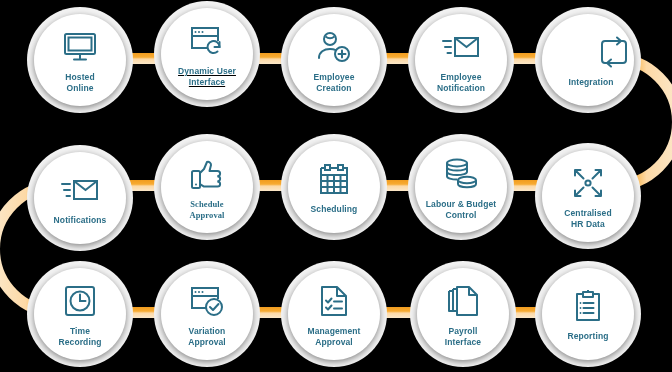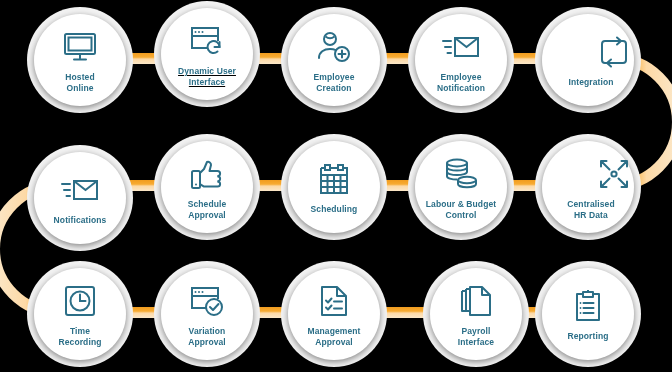--- a/index.html
+++ b/index.html
@@ -166,21 +166,21 @@
           <g fill="none" stroke="#2b6e87" stroke-width="2" stroke-linecap="round">
         <path d="M13 5h23v18H13z"></path>
             <path d="M13 5l11.5 9L36 5"></path>
         <path d="M1 8h8M3 14h6M5.5 20h3.5"></path>
           </g>
         </svg>
     </span>
     <span class="label">Notifications</span>
   </div>
 
-  <div class="node" style="left:161px;top:141px;">
+  <div class="node" style="left:161px;top:141px;font-family:Liberation Serif, serif;">
     <span class="icon">
       <svg width="34" height="32" viewBox="0 0 34 32">
           <g fill="none" stroke="#2b6e87" stroke-width="2" stroke-linejoin="round">
         <rect x="2" y="13" width="8" height="17" rx="1.5"></rect>
         <circle cx="6" cy="26.5" r="1" fill="#2b6e87" stroke="none"></circle>
         <path d="M10 15l4-4 3-7a3 3 0 0 1 4 3l-1.5 6h8a2.6 2.6 0 0 1 0 5.2"></path>
         <path d="M27.5 18.2a2.6 2.6 0 0 1 0 5.2"></path>
         <path d="M27.5 23.4a2.6 2.6 0 0 1 0 5.2H14l-4-2.5"></path>
           </g>
         </svg>
@@ -214,21 +214,21 @@
             <rect x="20" y="2" width="5" height="5"></rect>
         <path d="M3 5h4M12 5h8M25 5h4v25H3V5"></path>
             <path d="M3 12h26"></path>
         <path d="M3 18h26M3 24h26M9.5 12v18M16 12v18M22.5 12v18"></path>
           </g>
         </svg>
     </span>
     <span class="label">Scheduling</span>
   </div>
 
-  <div class="node" style="left:542px;top:141px;align-items:flex-end;">
+  <div class="node" style="left:542px;top:150px;">
     <span class="icon">
       <svg width="32" height="32" viewBox="0 0 32 32">
           <g fill="none" stroke="#2b6e87" stroke-width="2" stroke-linecap="round" stroke-linejoin="round">
         <circle cx="16" cy="16" r="2.6"></circle>
         <path d="M3 3l8.5 8.5M3 8.5V3h5.5"></path>
         <path d="M29 3l-8.5 8.5M29 8.5V3h-5.5"></path>
         <path d="M3 29l8.5-8.5M3 23.5V29h5.5"></path>
         <path d="M29 29l-8.5-8.5M29 23.5V29h-5.5"></path>
           </g>
         </svg>
@@ -280,21 +280,21 @@
             <path d="M15 16.5h8" stroke-linecap="round"></path>
         <path d="M7 22.5l2 2 3.5-4" stroke-linecap="round"></path>
             <path d="M15 23.5h8" stroke-linecap="round"></path>
           </g>
         </svg>
     </span>
     <span class="label">Management
 Approval</span>
   </div>
 
-  <div class="node" style="left:430px;top:268px;">
+  <div class="node" style="left:417px;top:268px;">
     <span class="icon">
       <svg width="32" height="32" viewBox="0 0 32 32">
           <g fill="none" stroke="#2b6e87" stroke-width="2" stroke-linejoin="round">
         <path d="M2 6h4M2 6v20h4"></path>
             <path d="M6 4h4M6 4v22h4"></path>
         <path d="M10 2h12l8 8v20H10z"></path>
             <path d="M22 2v8h8"></path>
           </g>
         </svg>
     </span>

